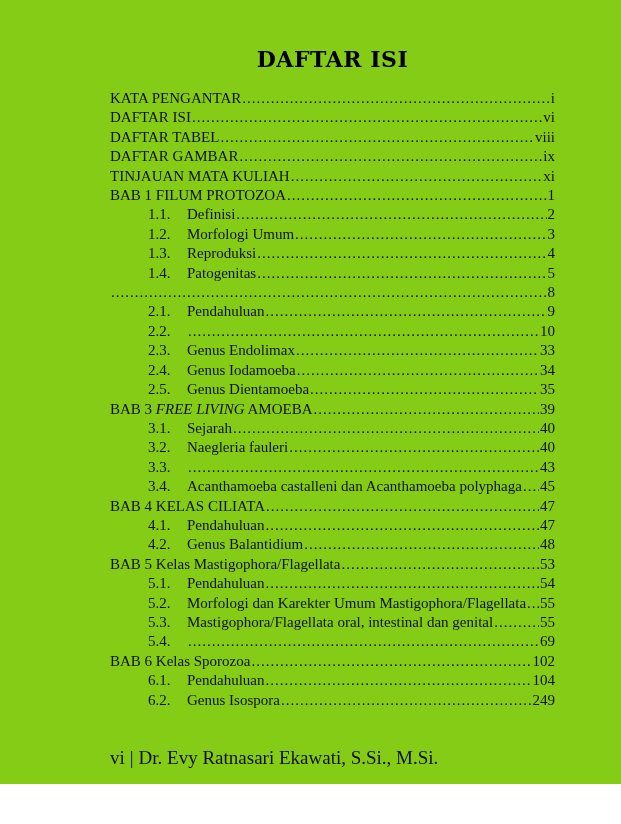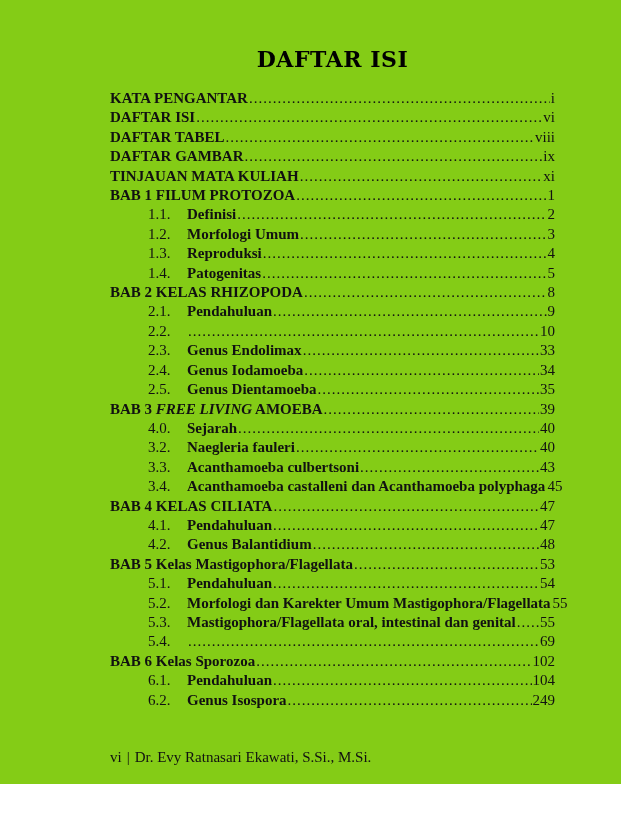--- a/index.html
+++ b/index.html
@@ -44,21 +44,20 @@
   }
   .toc-row.lvl1 {
     padding-left: 38px;
   }
   .toc-num {
     flex: 0 0 39px;
     width: 39px;
   }
   .toc-label {
     flex: 0 0 auto;
-    font-weight: bold;
   }
   .toc-label i {
     font-style: italic;
   }
   .toc-dots {
     flex: 1 1 0;
     min-width: 0;
     overflow: hidden;
     white-space: nowrap;
     margin-left: 1px;
@@ -69,21 +68,21 @@
     letter-spacing: 1px;
   }
   .toc-page {
     flex: 0 0 auto;
     text-align: right;
   }
   .footer {
     position: absolute;
     top: 748px;
     left: 110px;
-    font-size: 15px;
+    font-size: 19px;
     line-height: 19px;
     color: #111111;
   }
   .footer .sep {
     margin: 0 5px;
   }
 </style>
 </head>
 <body>
 
@@ -140,21 +139,20 @@
         <span class="toc-dots"></span>
         <span class="toc-page">4</span>
       </div>
       <div class="toc-row lvl1">
         <span class="toc-num">1.4.</span>
         <span class="toc-label"><span>Patogenitas</span></span>
         <span class="toc-dots"></span>
         <span class="toc-page">5</span>
       </div>
       <div class="toc-row lvl0">
-        <span class="toc-label"><span>BAB 2 KELAS RHIZOPODA</span></span>
         <span class="toc-dots"></span>
         <span class="toc-page">8</span>
       </div>
       <div class="toc-row lvl1">
         <span class="toc-num">2.1.</span>
         <span class="toc-label"><span>Pendahuluan</span></span>
         <span class="toc-dots"></span>
         <span class="toc-page">9</span>
       </div>
       <div class="toc-row lvl1">
@@ -179,34 +177,33 @@
         <span class="toc-label"><span>Genus Dientamoeba</span></span>
         <span class="toc-dots"></span>
         <span class="toc-page">35</span>
       </div>
       <div class="toc-row lvl0">
         <span class="toc-label"><span>BAB 3 </span><i>FREE LIVING</i><span> AMOEBA</span></span>
         <span class="toc-dots"></span>
         <span class="toc-page">39</span>
       </div>
       <div class="toc-row lvl1">
-        <span class="toc-num">4.0.</span>
+        <span class="toc-num">3.1.</span>
         <span class="toc-label"><span>Sejarah</span></span>
         <span class="toc-dots"></span>
         <span class="toc-page">40</span>
       </div>
       <div class="toc-row lvl1">
         <span class="toc-num">3.2.</span>
         <span class="toc-label"><span>Naegleria fauleri</span></span>
         <span class="toc-dots"></span>
         <span class="toc-page">40</span>
       </div>
       <div class="toc-row lvl1">
         <span class="toc-num">3.3.</span>
-        <span class="toc-label"><span>Acanthamoeba culbertsoni</span></span>
         <span class="toc-dots"></span>
         <span class="toc-page">43</span>
       </div>
       <div class="toc-row lvl1">
         <span class="toc-num">3.4.</span>
         <span class="toc-label"><span>Acanthamoeba castalleni dan Acanthamoeba polyphaga</span></span>
         <span class="toc-dots"></span>
         <span class="toc-page">45</span>
       </div>
       <div class="toc-row lvl0">

